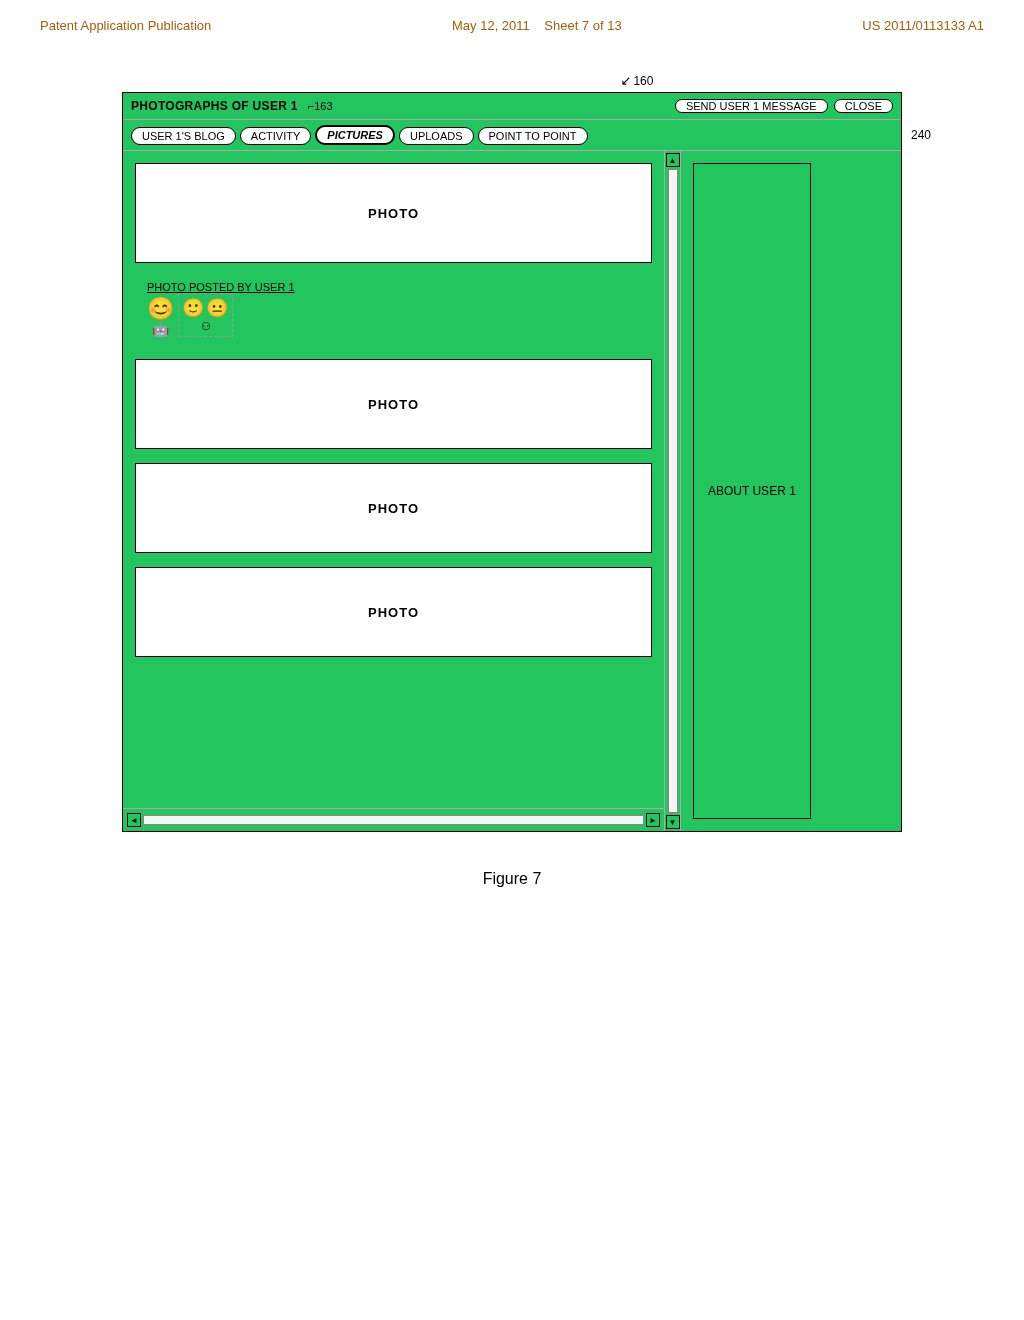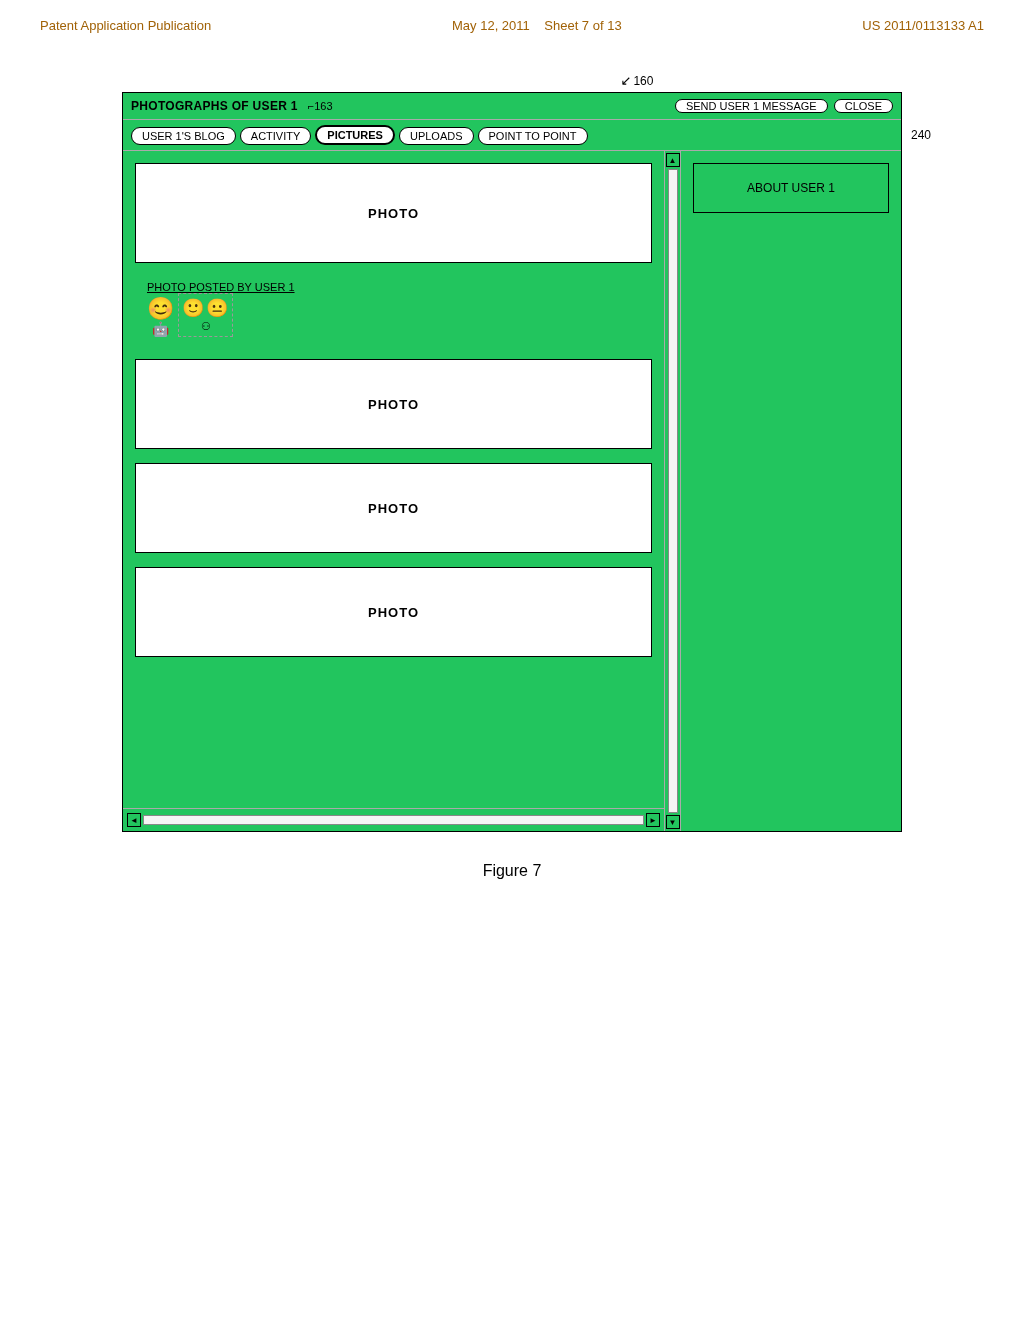--- a/index.html
+++ b/index.html
@@ -90,20 +90,21 @@
       border-radius: 10px;
       padding: 2px 10px;
       font-size: 11px;
       cursor: pointer;
       background: #fff;
     }
 
     .tab-item.active {
       border-width: 2px;
       font-weight: bold;
+      font-style: italic;
     }
 
     
     .label-165 {
       position: absolute;
       right: -30px;
       top: 50%;
       transform: translateY(-50%);
       font-size: 12px;
     }
@@ -231,21 +232,20 @@
       border: 1px solid #888;
       background: #f5f5f5;
       margin: 2px 0;
     }
 
     
     .info-panel {
       width: 220px;
       padding: 12px;
       display: flex;
-      flex-direction: column;
       gap: 14px;
     }
 
     .info-box {
       border: 1.5px solid #000;
       padding: 10px 14px;
       font-size: 12px;
       display: flex;
       align-items: center;
       justify-content: center;
@@ -275,21 +275,21 @@
       background: #fff;
     }
 
     .bottom-text {
       font-size: 12px;
       font-weight: bold;
     }
 
     
     .figure-caption {
-      margin-top: 30px;
+      margin-top: 38px;
       font-size: 16px;
       font-weight: normal;
     }
 
     
     .annot-160-wrap {
       display: flex;
       align-items: center;
       margin-bottom: 4px;
       margin-left: 250px;

